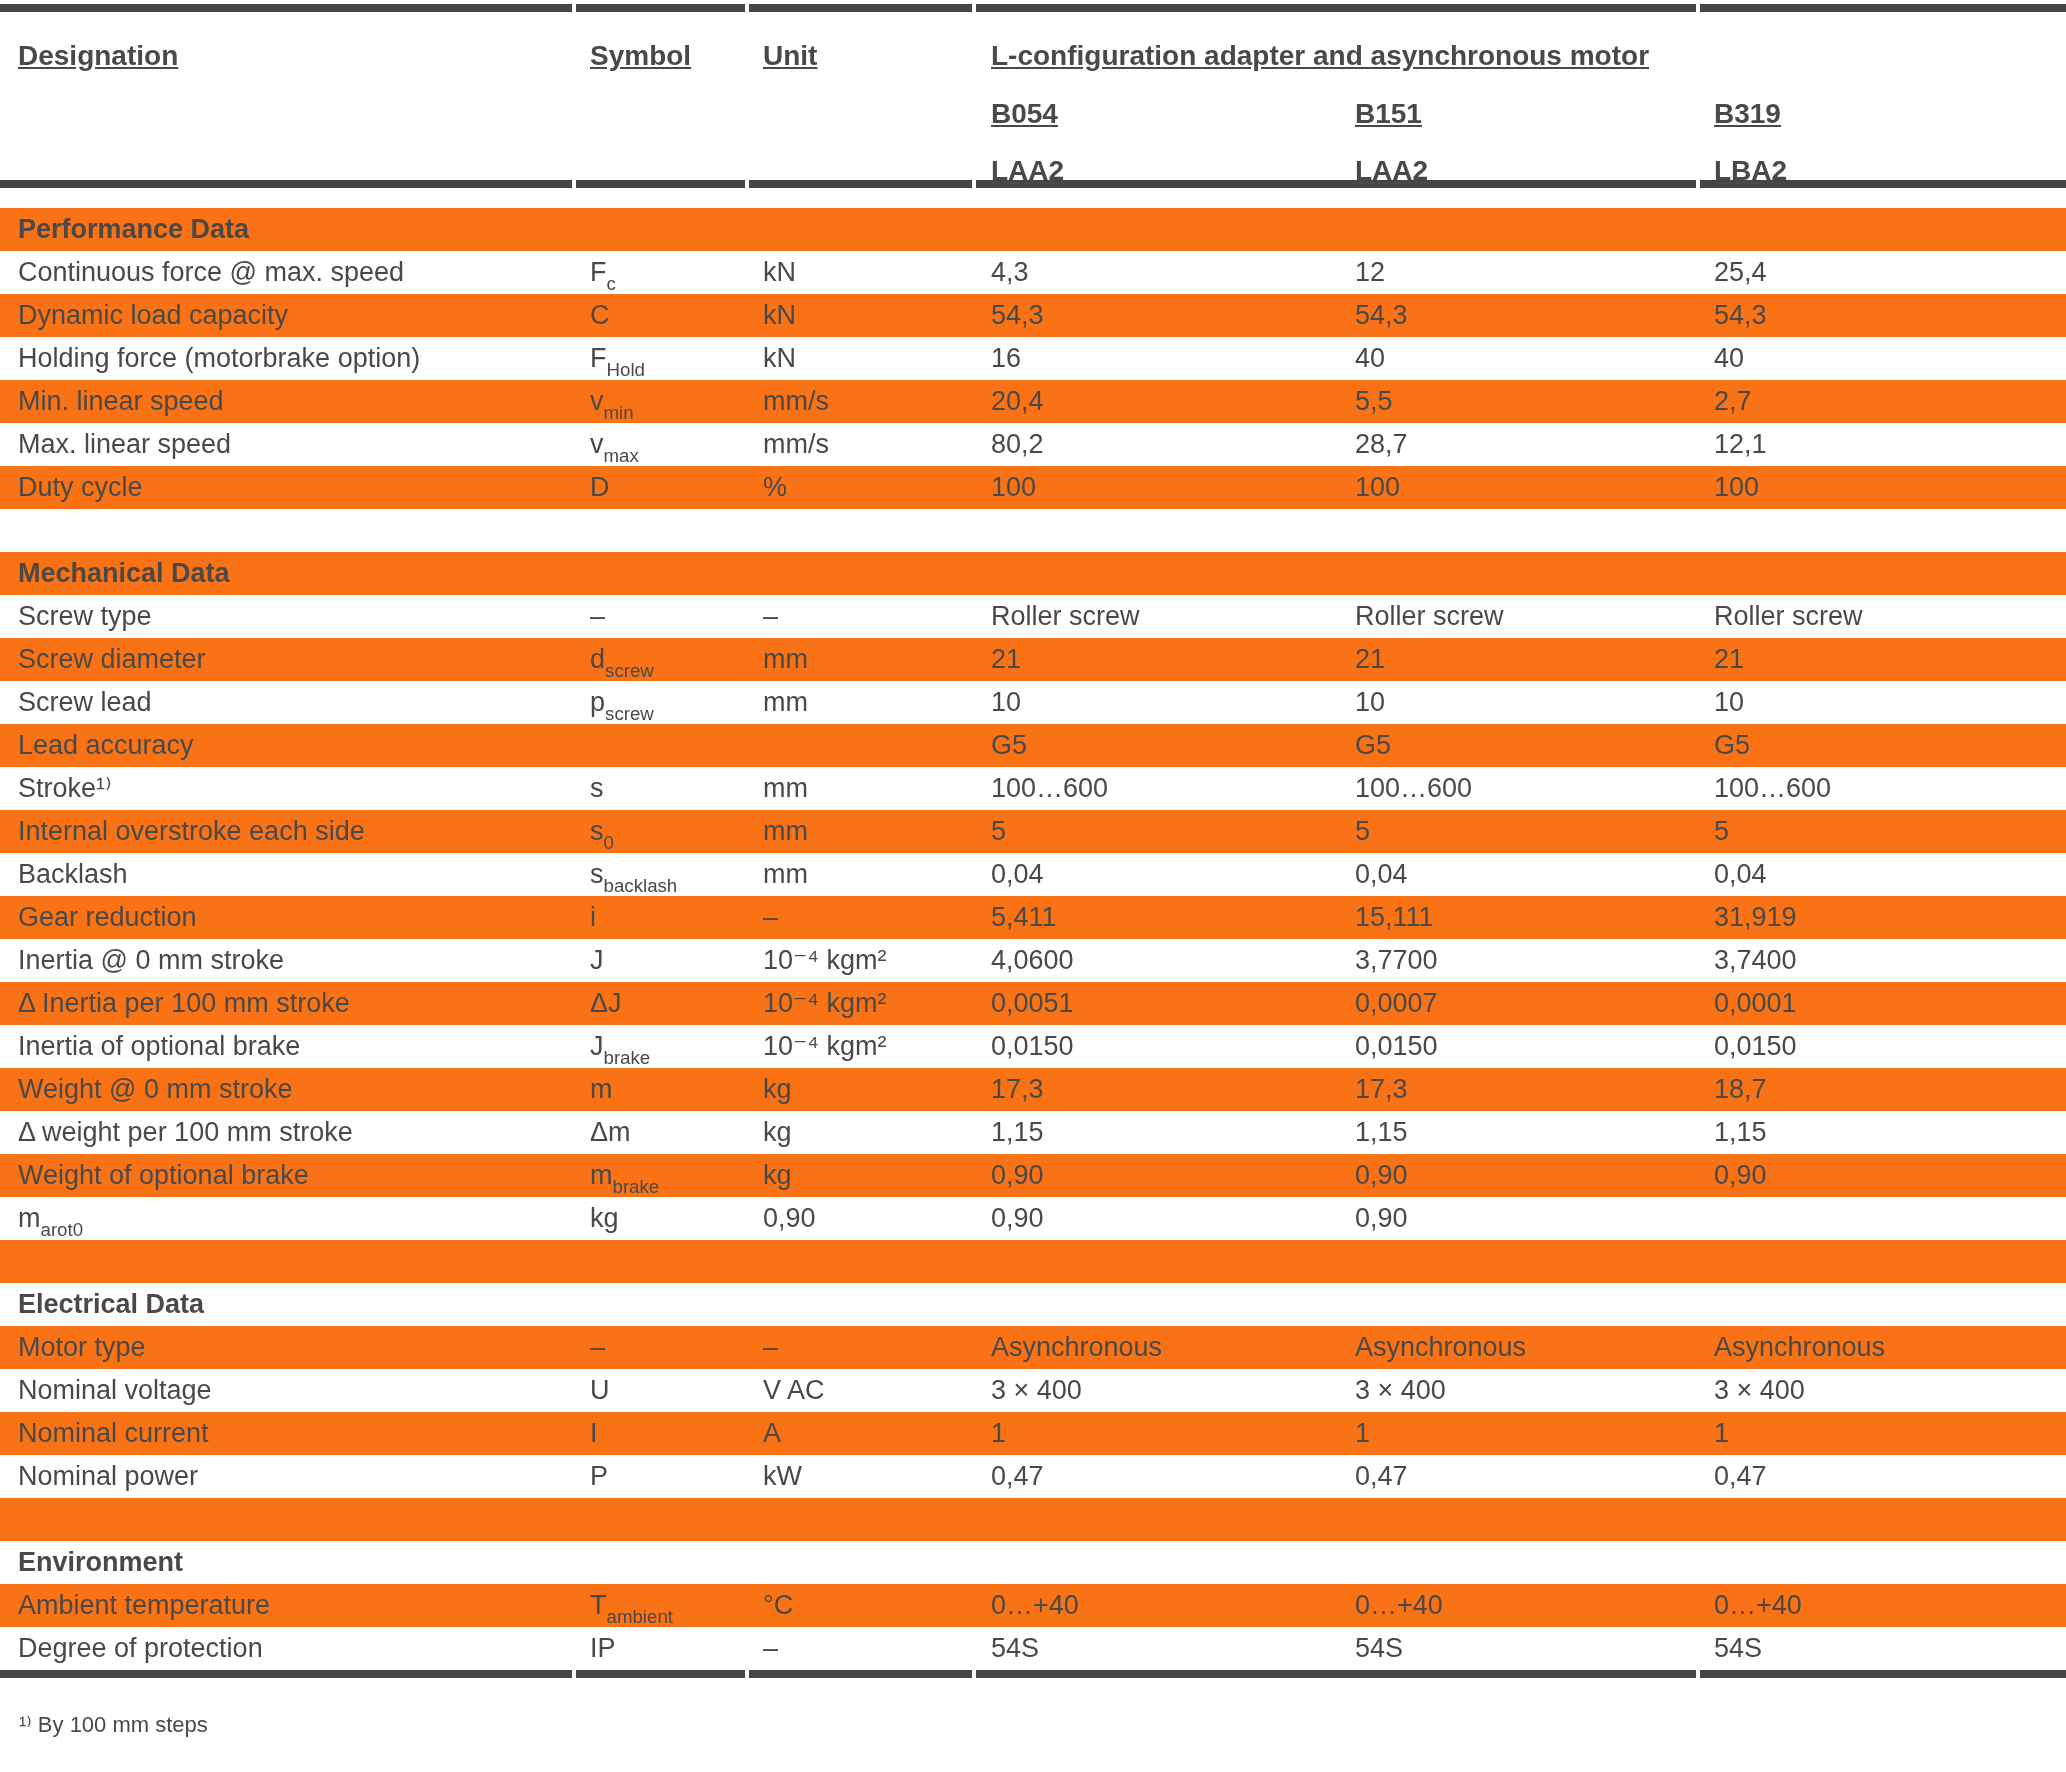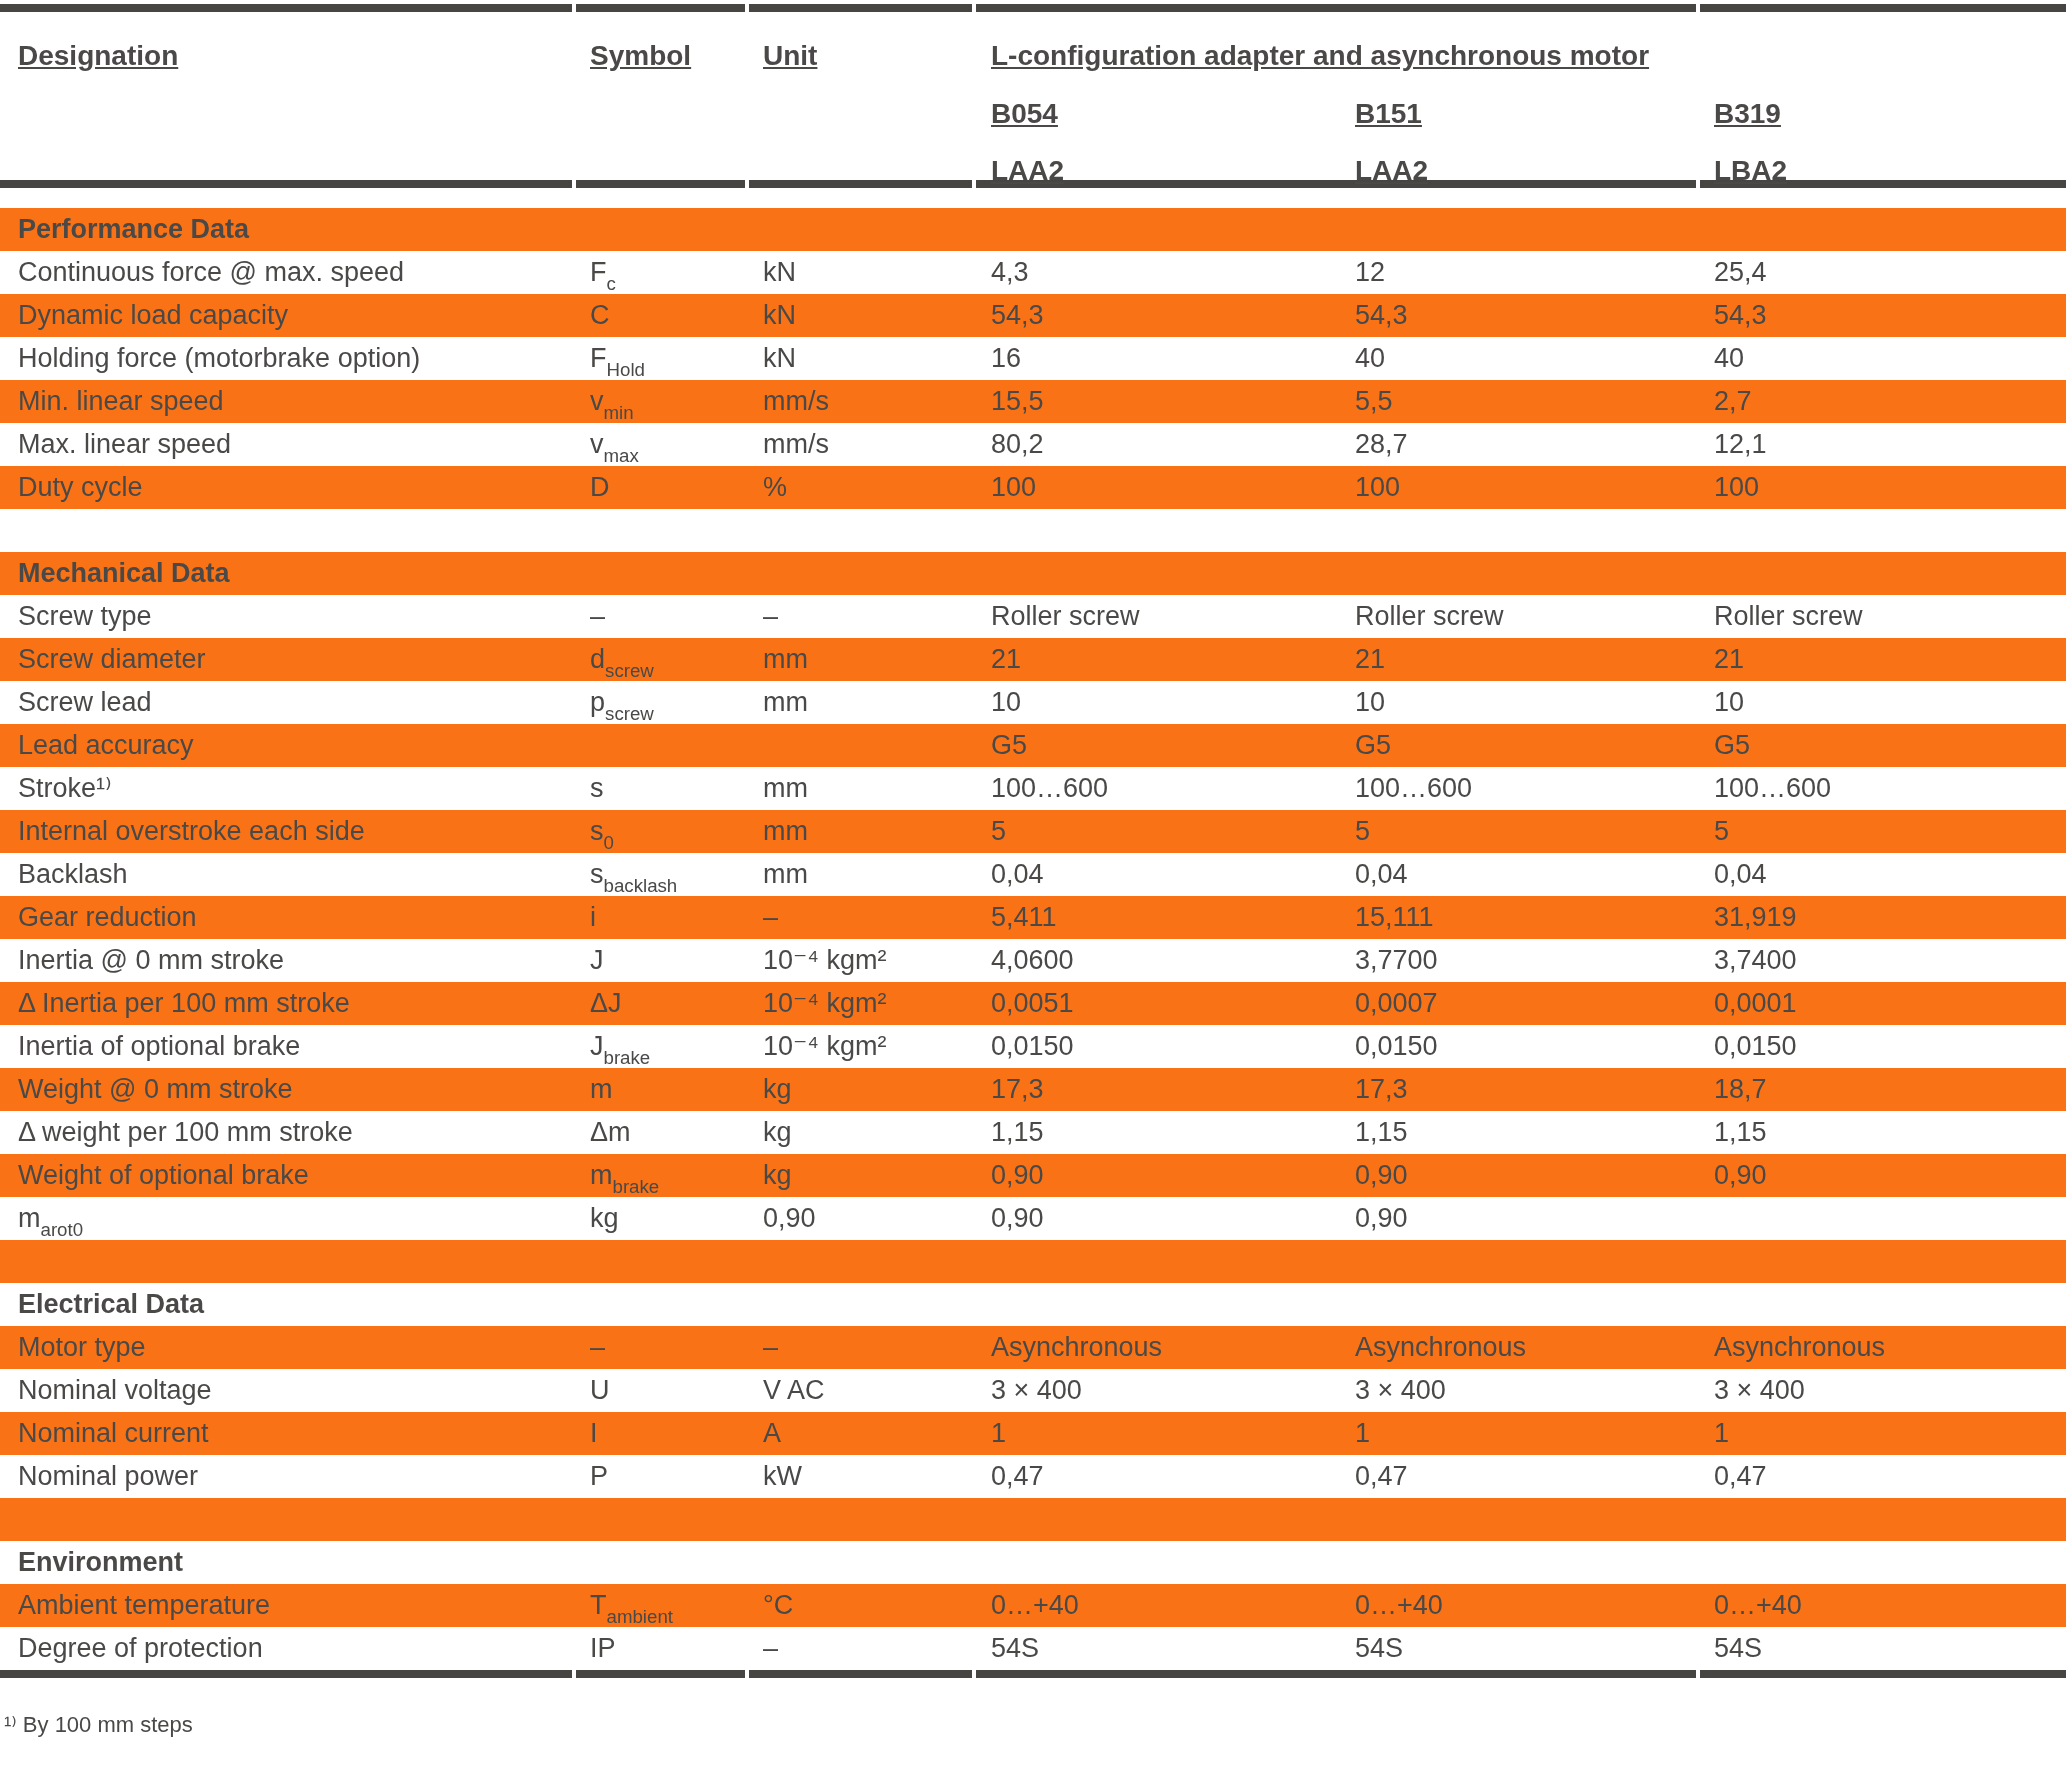--- a/index.html
+++ b/index.html
@@ -36,21 +36,21 @@
   .row{height:43px;}
   .row .cell{font-size:27px;line-height:43px;}
   .row.g{background:#f97316;}
   .section-title{font-weight:bold;font-size:28px;}
   .sub{
     display:inline-block;position:relative;top:9px;
     font-size:18.7px;line-height:0;
   }
   
   .footnote{
-    margin-top:34px;padding-left:4px;
+    margin-top:34px;padding-left:19px;
     font-size:22px;line-height:26.5px;color:#4a4947;
   }
 </style>
 </head>
 <body>
 
 <div class="page">
 
   <div class="rule"></div>
 
@@ -142,21 +142,21 @@
     <div class="cell">
       <span>Min. linear speed</span>
     </div>
     <div class="cell">
       <span>v</span><span class="sub">min</span>
     </div>
     <div class="cell">
       <span>mm/s</span>
     </div>
     <div class="cell">
-      <span>15,5</span>
+      <span>20,4</span>
     </div>
     <div class="cell">
       <span>5,5</span>
     </div>
     <div class="cell">
       <span>2,7</span>
     </div>
   </div>
       <div class="row cols">
     <div class="cell">

